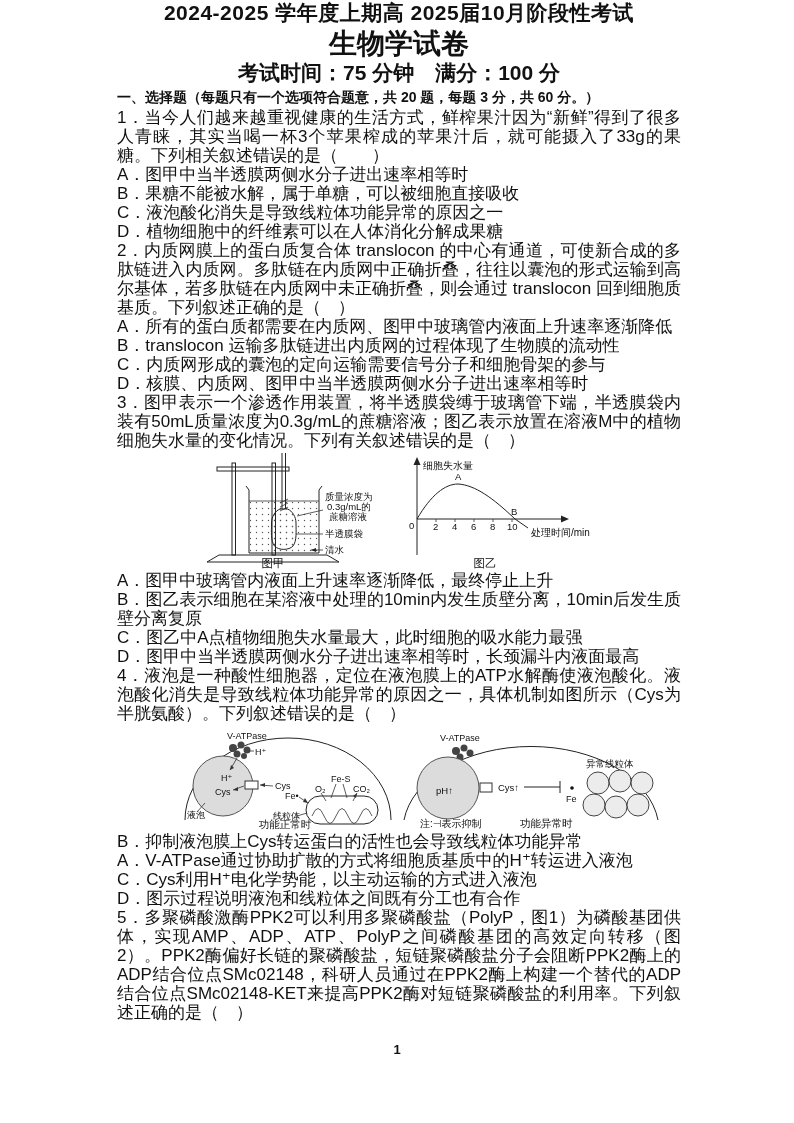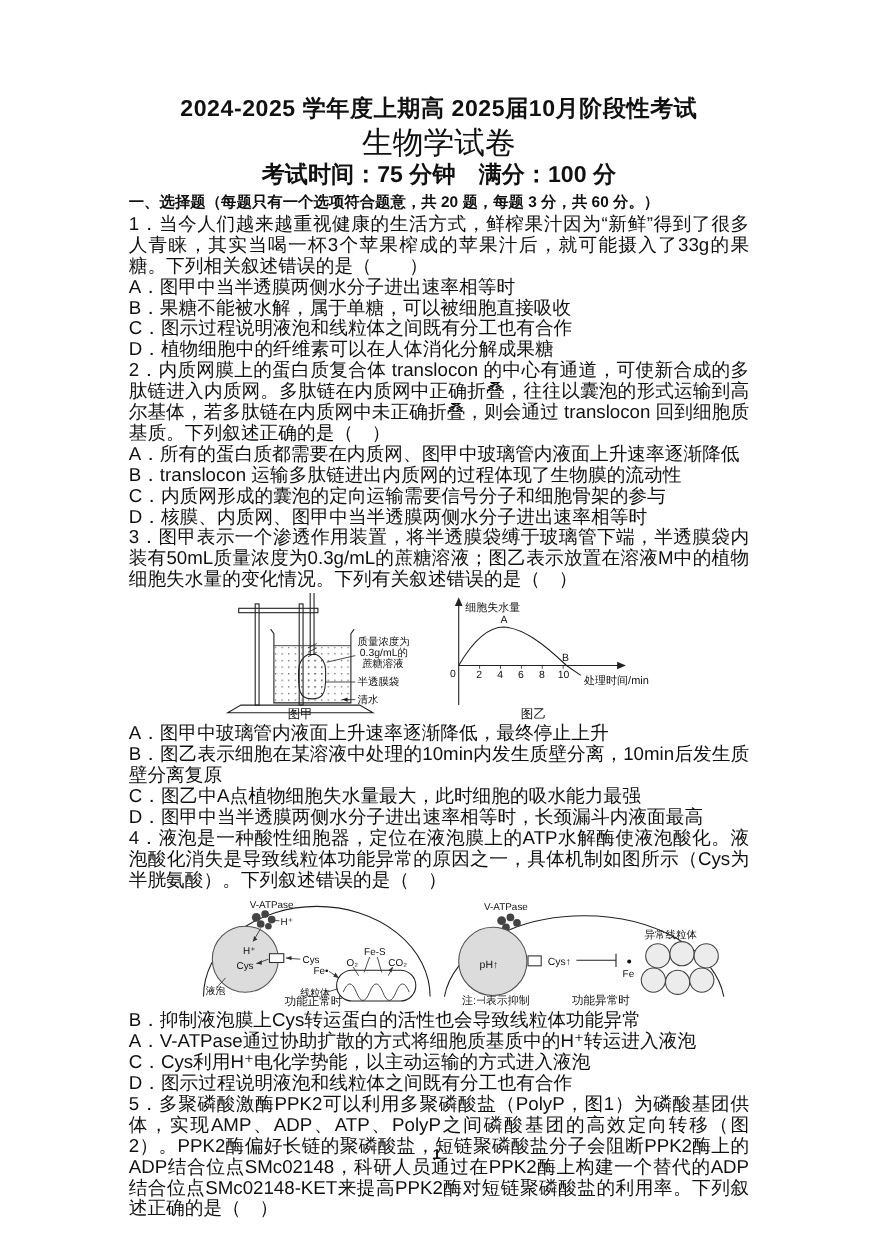--- a/index.html
+++ b/index.html
@@ -1,23 +1,23 @@
 <!DOCTYPE html>
 <html><head>
 <meta charset="utf-8">
 <style>
   html,body{margin:0;padding:0;}
   body{
     width:794px;height:1123px;background:#ffffff;position:relative;
     font-family:"Liberation Sans","DejaVu Sans",sans-serif;color:#111;
     overflow:hidden;
   }
-  .sheet{position:absolute;left:117px;top:0;width:564px;padding-top:86px;}
+  .sheet{position:absolute;left:117px;top:0;width:564px;}
   .title1{font-size:21px;font-weight:bold;text-align:center;line-height:26px;letter-spacing:.5px;}
-  .title2{font-size:28px;font-weight:normal;text-align:center;line-height:34px;margin-top:1px;}
+  .title2{font-size:28px;font-weight:bold;text-align:center;line-height:34px;margin-top:1px;}
   .examinfo{font-size:21px;font-weight:bold;text-align:center;line-height:22px;margin-top:1px;}
   .secthead{font-size:14px;font-weight:bold;line-height:22px;margin-top:2px;}
   p.t{font-size:17px;line-height:19px;margin:0;text-align:justify;}
   .figrow{display:flex;align-items:flex-end;margin:3px 0 2px 0;}
   .figrow.q3 .f1{margin-left:84px;}
   .figrow.q3 .f2{margin-left:14px;}
   .figrow.q4 .f1{margin-left:64px;}
   .figrow.q4 .f2{margin-left:4px;}
   svg{display:block;}
   svg text{font-family:"Liberation Sans","DejaVu Sans",sans-serif;fill:#111;}
@@ -33,21 +33,21 @@
 
   <div class="title1">2024-2025 学年度上期高 2025届10月阶段性考试</div>
   <div class="title2">生物学试卷</div>
   <div class="examinfo">考试时间：75 分钟　满分：100 分</div>
   <div class="secthead">一、选择题（每题只有一个选项符合题意，共 20 题，每题 3 分，共 60 分。）</div>
 
   <div>
     <p class="t">1．当今人们越来越重视健康的生活方式，鲜榨果汁因为“新鲜”得到了很多人青睐，其实当喝一杯3个苹果榨成的苹果汁后，就可能摄入了33g的果糖。下列相关叙述错误的是（　　）</p>
     <p class="t">A．图甲中当半透膜两侧水分子进出速率相等时</p>
     <p class="t">B．果糖不能被水解，属于单糖，可以被细胞直接吸收</p>
-    <p class="t">C．图示过程说明液泡和线粒体之间既有分工也有合作</p>
+    <p class="t">C．液泡酸化消失是导致线粒体功能异常的原因之一</p>
     <p class="t">D．植物细胞中的纤维素可以在人体消化分解成果糖</p>
   </div>
 
   <div>
     <p class="t">2．内质网膜上的蛋白质复合体 translocon 的中心有通道，可使新合成的多肽链进入内质网。多肽链在内质网中正确折叠，往往以囊泡的形式运输到高尔基体，若多肽链在内质网中未正确折叠，则会通过 translocon 回到细胞质基质。下列叙述正确的是（　）</p>
     <p class="t">A．所有的蛋白质都需要在内质网、图甲中玻璃管内液面上升速率逐渐降低</p>
     <p class="t">B．translocon 运输多肽链进出内质网的过程体现了生物膜的流动性</p>
     <p class="t">C．内质网形成的囊泡的定向运输需要信号分子和细胞骨架的参与</p>
     <p class="t">D．核膜、内质网、图甲中当半透膜两侧水分子进出速率相等时</p>
   </div>

